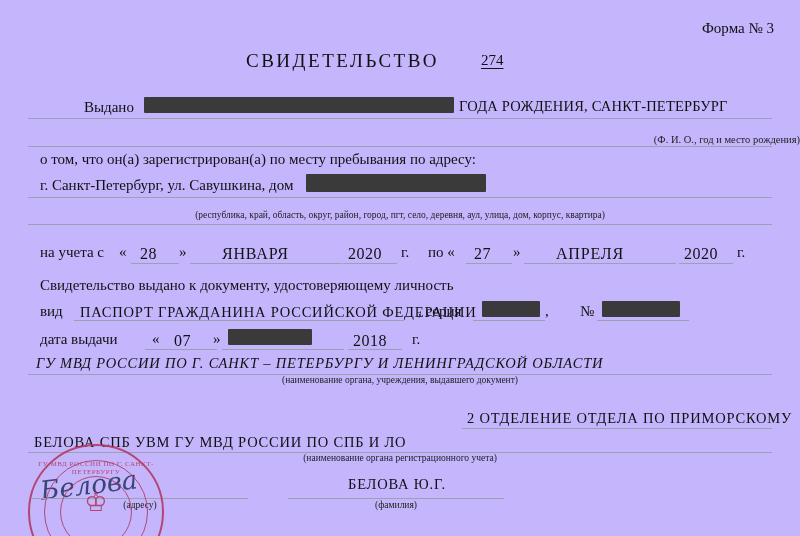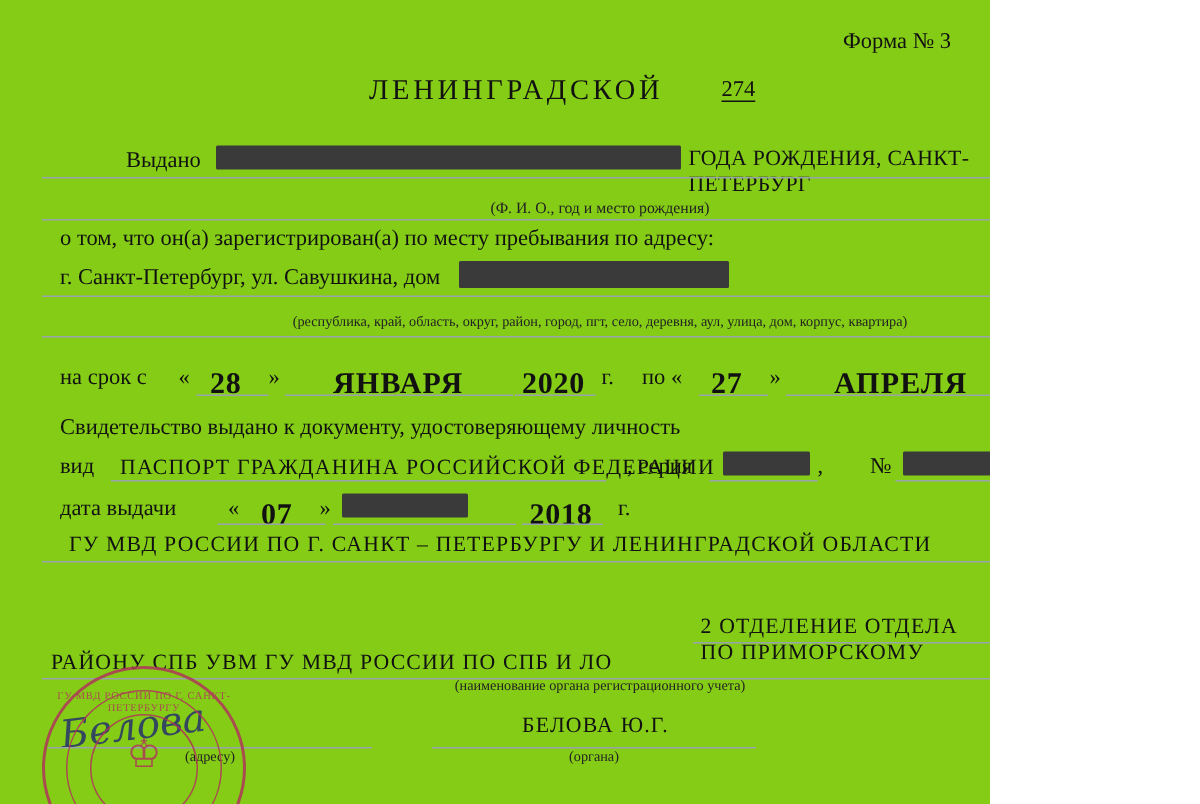--- a/index.html
+++ b/index.html
@@ -6,23 +6,23 @@
     margin: 0;
     padding: 0;
     background: #ffffff;
   }
   body {
     font-family: "Liberation Serif", serif;
     color: #111;
   }
   #page {
     position: relative;
-    width: 660px;
+    width: 800px;
     height: 536px;
-    background: #84cc16;
+    background: #c4b5fd;
     overflow: hidden;
   }
   .abs { position: absolute; }
   .redact {
     background: #3a3a3a;
     display: inline-block;
     vertical-align: middle;
     height: 15px;
     border-radius: 1px;
   }
@@ -65,22 +65,22 @@
   .tiny-caption {
     font-size: 9.5px;
     color: #222;
     text-align: center;
   }
   .typed {
     font-size: 14.5px;
     letter-spacing: 0.2px;
   }
   .bold-typed {
-    font-size: 20px;
-    font-weight: bold;
+    font-size: 16px;
+    font-weight: normal;
     letter-spacing: 0.5px;
   }
   .spaced {
     letter-spacing: 0.8px;
   }
   
   .stamp {
     position: absolute;
     left: 28px;
     top: 444px;
@@ -137,41 +137,41 @@
     opacity: 0.9;
   }
 </style>
 </head>
 <body>
 
 <div id="page">
 
   <div class="abs form-no">Форма № 3</div>
 
-  <div class="abs title">ЛЕНИНГРАДСКОЙ</div>
+  <div class="abs title">СВИДЕТЕЛЬСТВО</div>
   <div class="abs title-num">274</div>
 
   <div class="abs lbl" style="top:99px; left:84px;">Выдано</div>
   <div class="abs redact" style="top:97px; left:144px; width:310px; height:16px;"></div>
   <div class="abs typed" style="top:98px; left:459px;">ГОДА РОЖДЕНИЯ, САНКТ-ПЕТЕРБУРГ</div>
   <div class="rule" style="left:28px; top:118px; width:744px;"></div>
 
-  <div class="abs small-caption" style="top:134px; left:0; width:800px;">(Ф. И. О., год и место рождения)</div>
+  <div class="abs small-caption" style="top:134px; left:0; width:800px;text-align:right;">(Ф. И. О., год и место рождения)</div>
   <div class="rule" style="left:28px; top:146px; width:744px;"></div>
 
   <div class="abs lbl" style="top:151px; left:40px;">о том, что он(а) зарегистрирован(а) по месту пребывания по адресу:</div>
 
   <div class="abs lbl" style="top:177px; left:40px;">г. Санкт-Петербург, ул. Савушкина, дом</div>
   <div class="abs redact" style="top:174px; left:306px; width:180px; height:18px;"></div>
   <div class="rule" style="left:28px; top:197px; width:744px;"></div>
 
   <div class="abs tiny-caption" style="top:210px; left:0; width:800px;">(республика, край, область, округ, район, город, пгт, село, деревня, аул, улица, дом, корпус, квартира)</div>
   <div class="rule" style="left:28px; top:224px; width:744px;"></div>
 
-  <div class="abs lbl" style="top:244px; left:40px;">на срок с</div>
+  <div class="abs lbl" style="top:244px; left:40px;">на учета с</div>
   <div class="abs lbl" style="top:244px; left:119px;">«</div>
   <div class="abs bold-typed" style="top:245px; left:140px;">28</div>
   <div class="abs lbl" style="top:244px; left:179px;">»</div>
   <div class="abs bold-typed spaced" style="top:245px; left:222px;">ЯНВАРЯ</div>
   <div class="abs bold-typed" style="top:245px; left:348px;">2020</div>
   <div class="abs lbl" style="top:244px; left:401px;">г.</div>
   <div class="abs lbl" style="top:244px; left:428px;">по «</div>
   <div class="abs bold-typed" style="top:245px; left:474px;">27</div>
   <div class="abs lbl" style="top:244px; left:513px;">»</div>
   <div class="abs bold-typed spaced" style="top:245px; left:556px;">АПРЕЛЯ</div>
@@ -202,37 +202,38 @@
   <div class="abs lbl" style="top:331px; left:152px;">«</div>
   <div class="abs bold-typed" style="top:332px; left:174px;">07</div>
   <div class="abs lbl" style="top:331px; left:213px;">»</div>
   <div class="abs redact" style="top:329px; left:228px; width:84px; height:16px;"></div>
   <div class="abs bold-typed" style="top:332px; left:353px;">2018</div>
   <div class="abs lbl" style="top:331px; left:412px;">г.</div>
   <div class="rule" style="left:145px; top:349px; width:72px;"></div>
   <div class="rule" style="left:222px; top:349px; width:122px;"></div>
   <div class="rule" style="left:348px; top:349px; width:54px;"></div>
 
-  <div class="abs typed spaced" style="top:355px; left:46px;">ГУ  МВД  РОССИИ  ПО  Г. САНКТ – ПЕТЕРБУРГУ  И  ЛЕНИНГРАДСКОЙ ОБЛАСТИ</div>
+  <div class="abs typed spaced" style="top:355px; left:36px;font-style:italic;">ГУ  МВД  РОССИИ  ПО  Г. САНКТ – ПЕТЕРБУРГУ  И  ЛЕНИНГРАДСКОЙ ОБЛАСТИ</div>
   <div class="rule" style="left:28px; top:374px; width:744px;"></div>
+  <div class="abs tiny-caption" style="top:375px; left:0; width:800px;">(наименование органа, учреждения, выдавшего документ)</div>
 
   <div class="abs typed spaced" style="top:410px; left:467px;">2 ОТДЕЛЕНИЕ ОТДЕЛА  ПО ПРИМОРСКОМУ</div>
   <div class="rule" style="left:462px; top:428px; width:310px;"></div>
 
-  <div class="abs typed spaced" style="top:434px; left:34px;">РАЙОНУ СПБ УВМ  ГУ  МВД  РОССИИ  ПО  СПБ  И  ЛО</div>
+  <div class="abs typed spaced" style="top:434px; left:34px;">БЕЛОВА СПБ УВМ  ГУ  МВД  РОССИИ  ПО  СПБ  И  ЛО</div>
   <div class="rule" style="left:28px; top:452px; width:744px;"></div>
   <div class="abs tiny-caption" style="top:453px; left:0; width:800px;">(наименование органа регистрационного учета)</div>
 
   <div class="signature">Белова</div>
   <div class="rule" style="left:32px; top:498px; width:216px;"></div>
   <div class="abs tiny-caption" style="top:500px; left:32px; width:216px;">(адресу)</div>
 
   <div class="abs typed spaced" style="top:476px; left:336px;margin-left:12px;">БЕЛОВА Ю.Г.</div>
   <div class="rule" style="left:288px; top:498px; width:216px;"></div>
-  <div class="abs tiny-caption" style="top:500px; left:288px; width:216px;">(органа)</div>
+  <div class="abs tiny-caption" style="top:500px; left:288px; width:216px;">(фамилия)</div>
 
   <div class="stamp">
     <div class="stamp-inner"></div>
     <div class="stamp-inner2"></div>
     <div class="eagle">♔</div>
     <div class="stamp-text" style="top:14px;">ГУ МВД РОССИИ ПО Г. САНКТ-ПЕТЕРБУРГУ</div>
 
   </div>
 
 </div>

